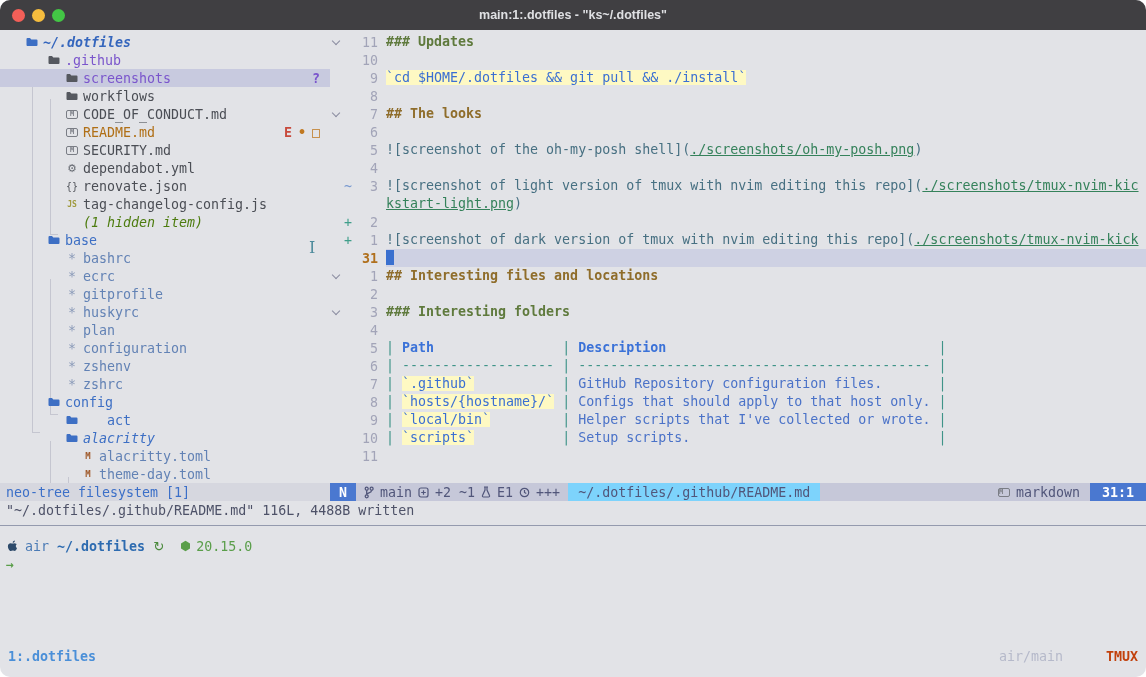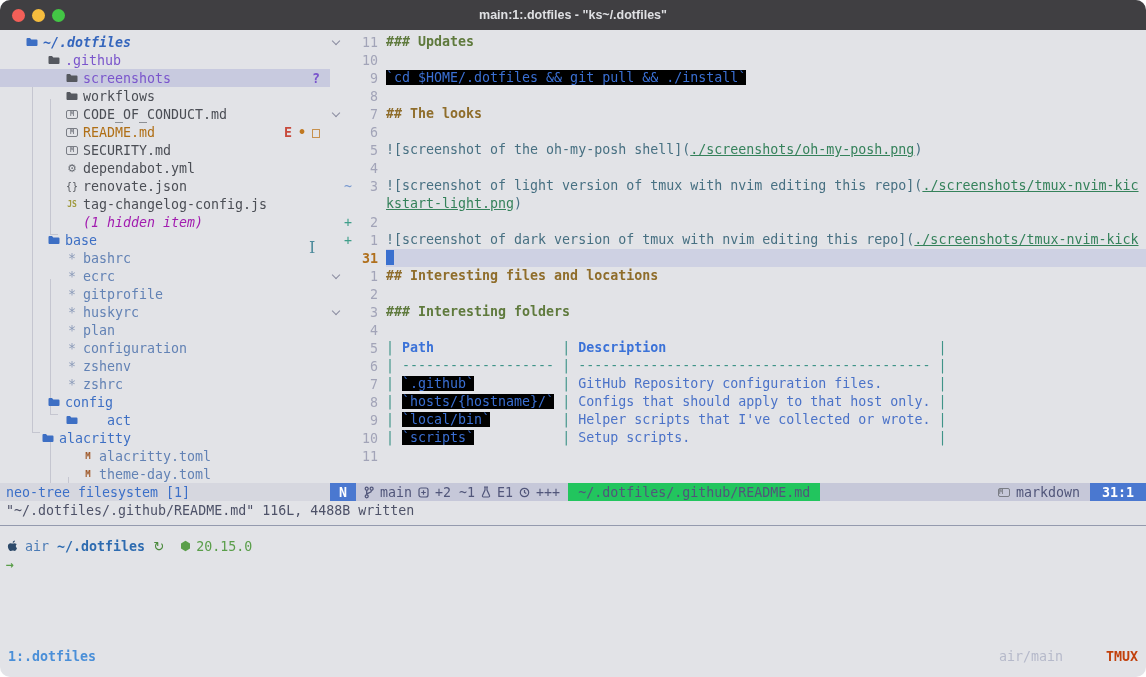--- a/index.html
+++ b/index.html
@@ -22,21 +22,21 @@
   .trow{position:relative;height:18px;display:flex;align-items:center;padding-right:10px;}
   .trow.selected{background:#c8cadf;}
   .tico{display:inline-flex;width:16px;min-width:16px;justify-content:center;align-items:center;}
   .tlabel{margin-left:3px;white-space:pre;}
   .tspacer{flex:1;}
   .tbadge{margin-left:6px;font-weight:bold;}
   .st-root{color:#3566bd;font-weight:bold;font-style:italic;}
   .st-purple{color:#7a55cc;}
   .st-plain{color:#4b4e55;}
   .st-orange{color:#b06f16;}
-  .st-hidden{color:#a21caf;font-style:italic;}
+  .st-hidden{color:#4d7c0f;font-style:italic;}
   .st-blue{color:#3d6fc4;}
   .st-fileblue{color:#6282b5;}
   .ic-dark{color:#55585f;} .ic-blue{color:#3d6fc4;} .ic-gray{color:#7a7d85;}
   .mdico{display:inline-block;width:12px;height:9px;border:1px solid currentColor;border-radius:2px;
     font-size:7px;line-height:7px;text-align:center;font-weight:bold;}
   .jsico{font-size:8px;font-weight:bold;color:#a09a3f;}
   .tomlico{font-size:9px;font-weight:bold;color:#a05a2c;}
   .bracesico{font-size:10px;color:#55585f;}
   .gearico{font-size:11px;color:#666a72;font-family:"DejaVu Sans",sans-serif;}
   .starico{color:#8a9ab8;}
@@ -51,35 +51,35 @@
   .esign.plus{color:#3f9e8a;} .esign.tilde{color:#7a9ad0;}
   .enum{width:24px;min-width:24px;text-align:right;color:#a2a4b8;}
   .eline.cur .enum{color:#b0701d;font-weight:bold;}
   .etext{flex:1;margin-left:8px;white-space:pre;overflow:hidden;height:18px;line-height:18px;}
   .eline.cur .etext{background:#ced1e3;}
   .cursorblock{display:inline-block;width:8px;height:15px;background:#3a70cf;vertical-align:-3px;}
   .s-h3{color:#5f7a3d;font-weight:bold;}
   .s-h2{color:#8f6d2b;font-weight:bold;}
   .s-md{color:#477082;}
   .s-link{color:#35825b;text-decoration:underline;}
-  .s-code{color:#3a6fd3;background:#000000;text-align:right;}
+  .s-code{color:#3a6fd3;background:#fef9c3;text-align:right;}
   .s-pipe{color:#3f9488;}
   .s-dash{color:#3f9488;}
   .s-th{color:#3b72d8;font-weight:bold;}
   .s-desc{color:#4a72c8;}
   .s-plain{color:#4b4e55;}
   
   #tree-status{position:absolute;left:0;top:483px;width:330px;height:18px;background:#d6d7df;
     color:#3b6fc8;display:flex;align-items:center;padding-left:6px;}
   #statusline{position:absolute;left:330px;top:483px;width:816px;height:18px;background:#c6c8d9;
     display:flex;align-items:center;color:#51567a;}
   .sl-seg{display:flex;align-items:center;height:18px;white-space:pre;}
   #sl-mode{background:#4a78d0;color:#ffffff;font-weight:bold;padding:0 9px;}
   #sl-git{padding:0 8px;gap:6px;}
-  #sl-path{background:#22c55e;padding:0 10px;}
+  #sl-path{background:#7dd3fc;padding:0 10px;}
   #sl-fill{flex:1;}
   #sl-ft{padding:0 10px;gap:6px;}
   #sl-pos{background:#4a78d0;color:#ffffff;font-weight:bold;padding:0 12px;}
   .slico{display:inline-flex;align-items:center;}
   #cmdline{position:absolute;left:0;top:501px;width:1146px;height:18px;display:flex;align-items:center;
     padding-left:6px;color:#4e5268;white-space:pre;}
   
   #pane-sep{position:absolute;left:0;top:525px;width:1146px;height:1px;background:#949aae;}
   #shell{position:absolute;left:0;top:526px;width:1146px;height:120px;}
   .promptline{display:flex;align-items:center;padding-left:6px;white-space:pre;height:18px;}
@@ -285,21 +285,21 @@
         </div>
         <div class="trow" style="padding-left: 64px; gap: 24px;">
           <span class="tico ic-blue">
             <svg width="12" height="10" viewBox="0 0 12 10">
               <path d="M0.5 2 Q0.5 1 1.5 1 H4 L5.3 2.4 H10.5 Q11.5 2.4 11.5 3.4 V8 Q11.5 9 10.5 9 H1.5 Q0.5 9 0.5 8 Z" fill="currentColor"></path>
             </svg>
           </span>
           <span class="tlabel st-blue">act</span>
           <span class="tspacer"></span>
         </div>
-        <div class="trow" style="padding-left: 40px;">
+        <div class="trow" style="padding-left: 64px; font-style: italic;">
           <span class="tico ic-blue">
             <svg width="12" height="10" viewBox="0 0 12 10">
               <path d="M0.5 2 Q0.5 1 1.5 1 H4 L5.3 2.4 H10.5 Q11.5 2.4 11.5 3.4 V8 Q11.5 9 10.5 9 H1.5 Q0.5 9 0.5 8 Z" fill="currentColor"></path>
             </svg>
           </span>
           <span class="tlabel st-blue">alacritty</span>
           <span class="tspacer"></span>
         </div>
         <div class="trow" style="padding-left: 80px;">
           <span class="tico">

